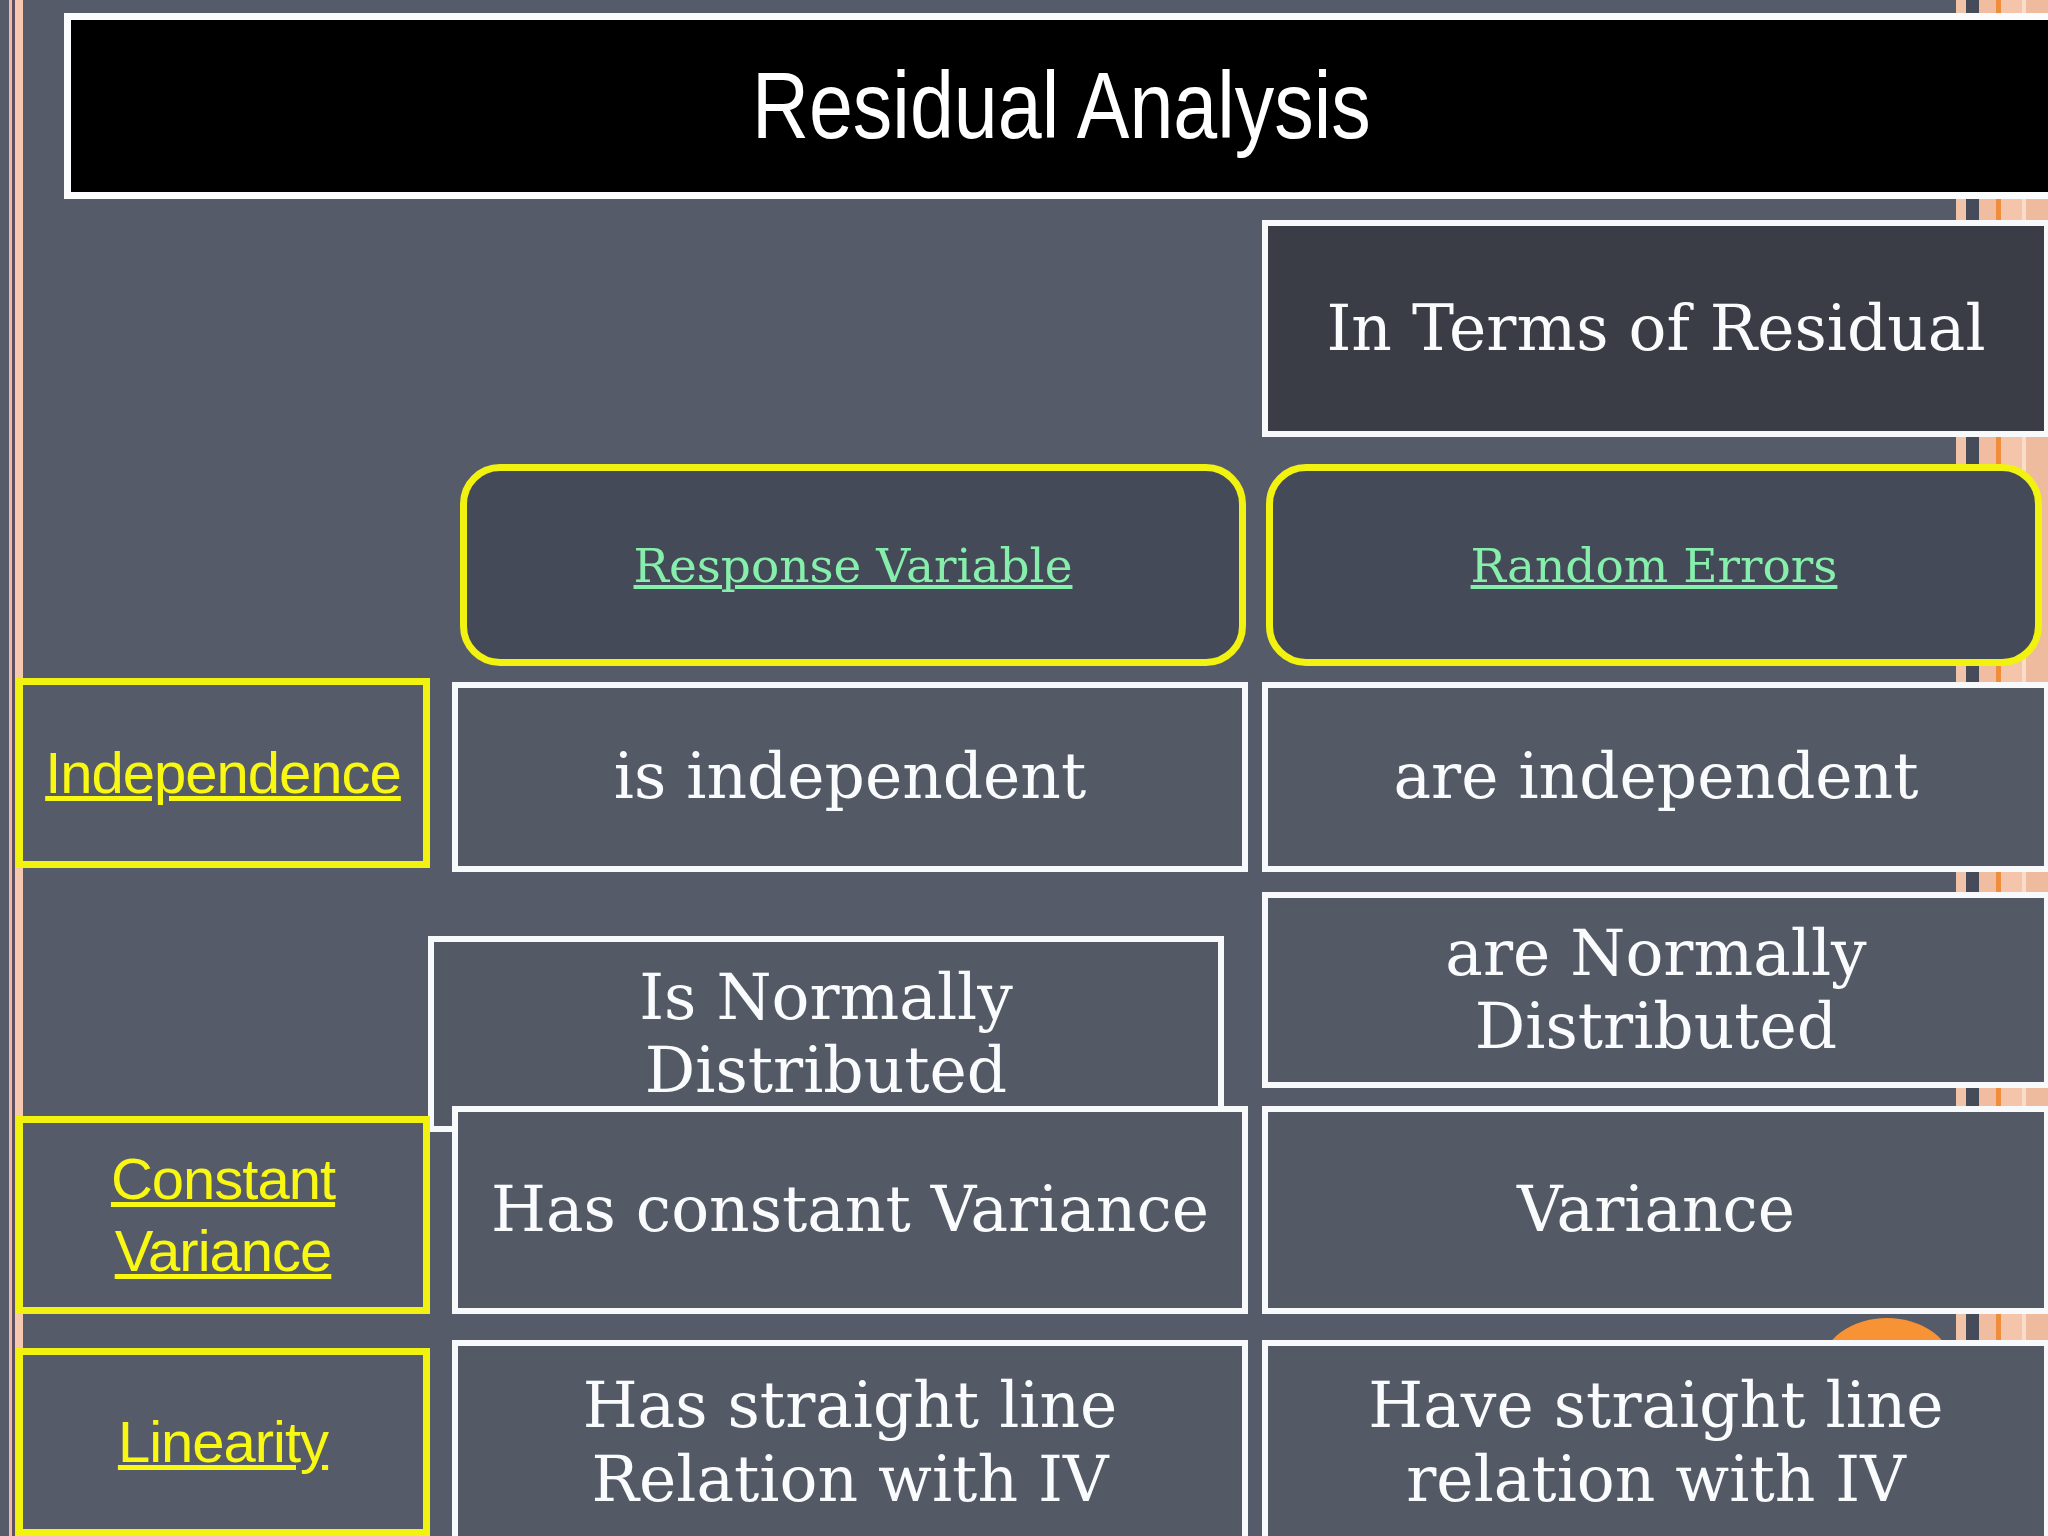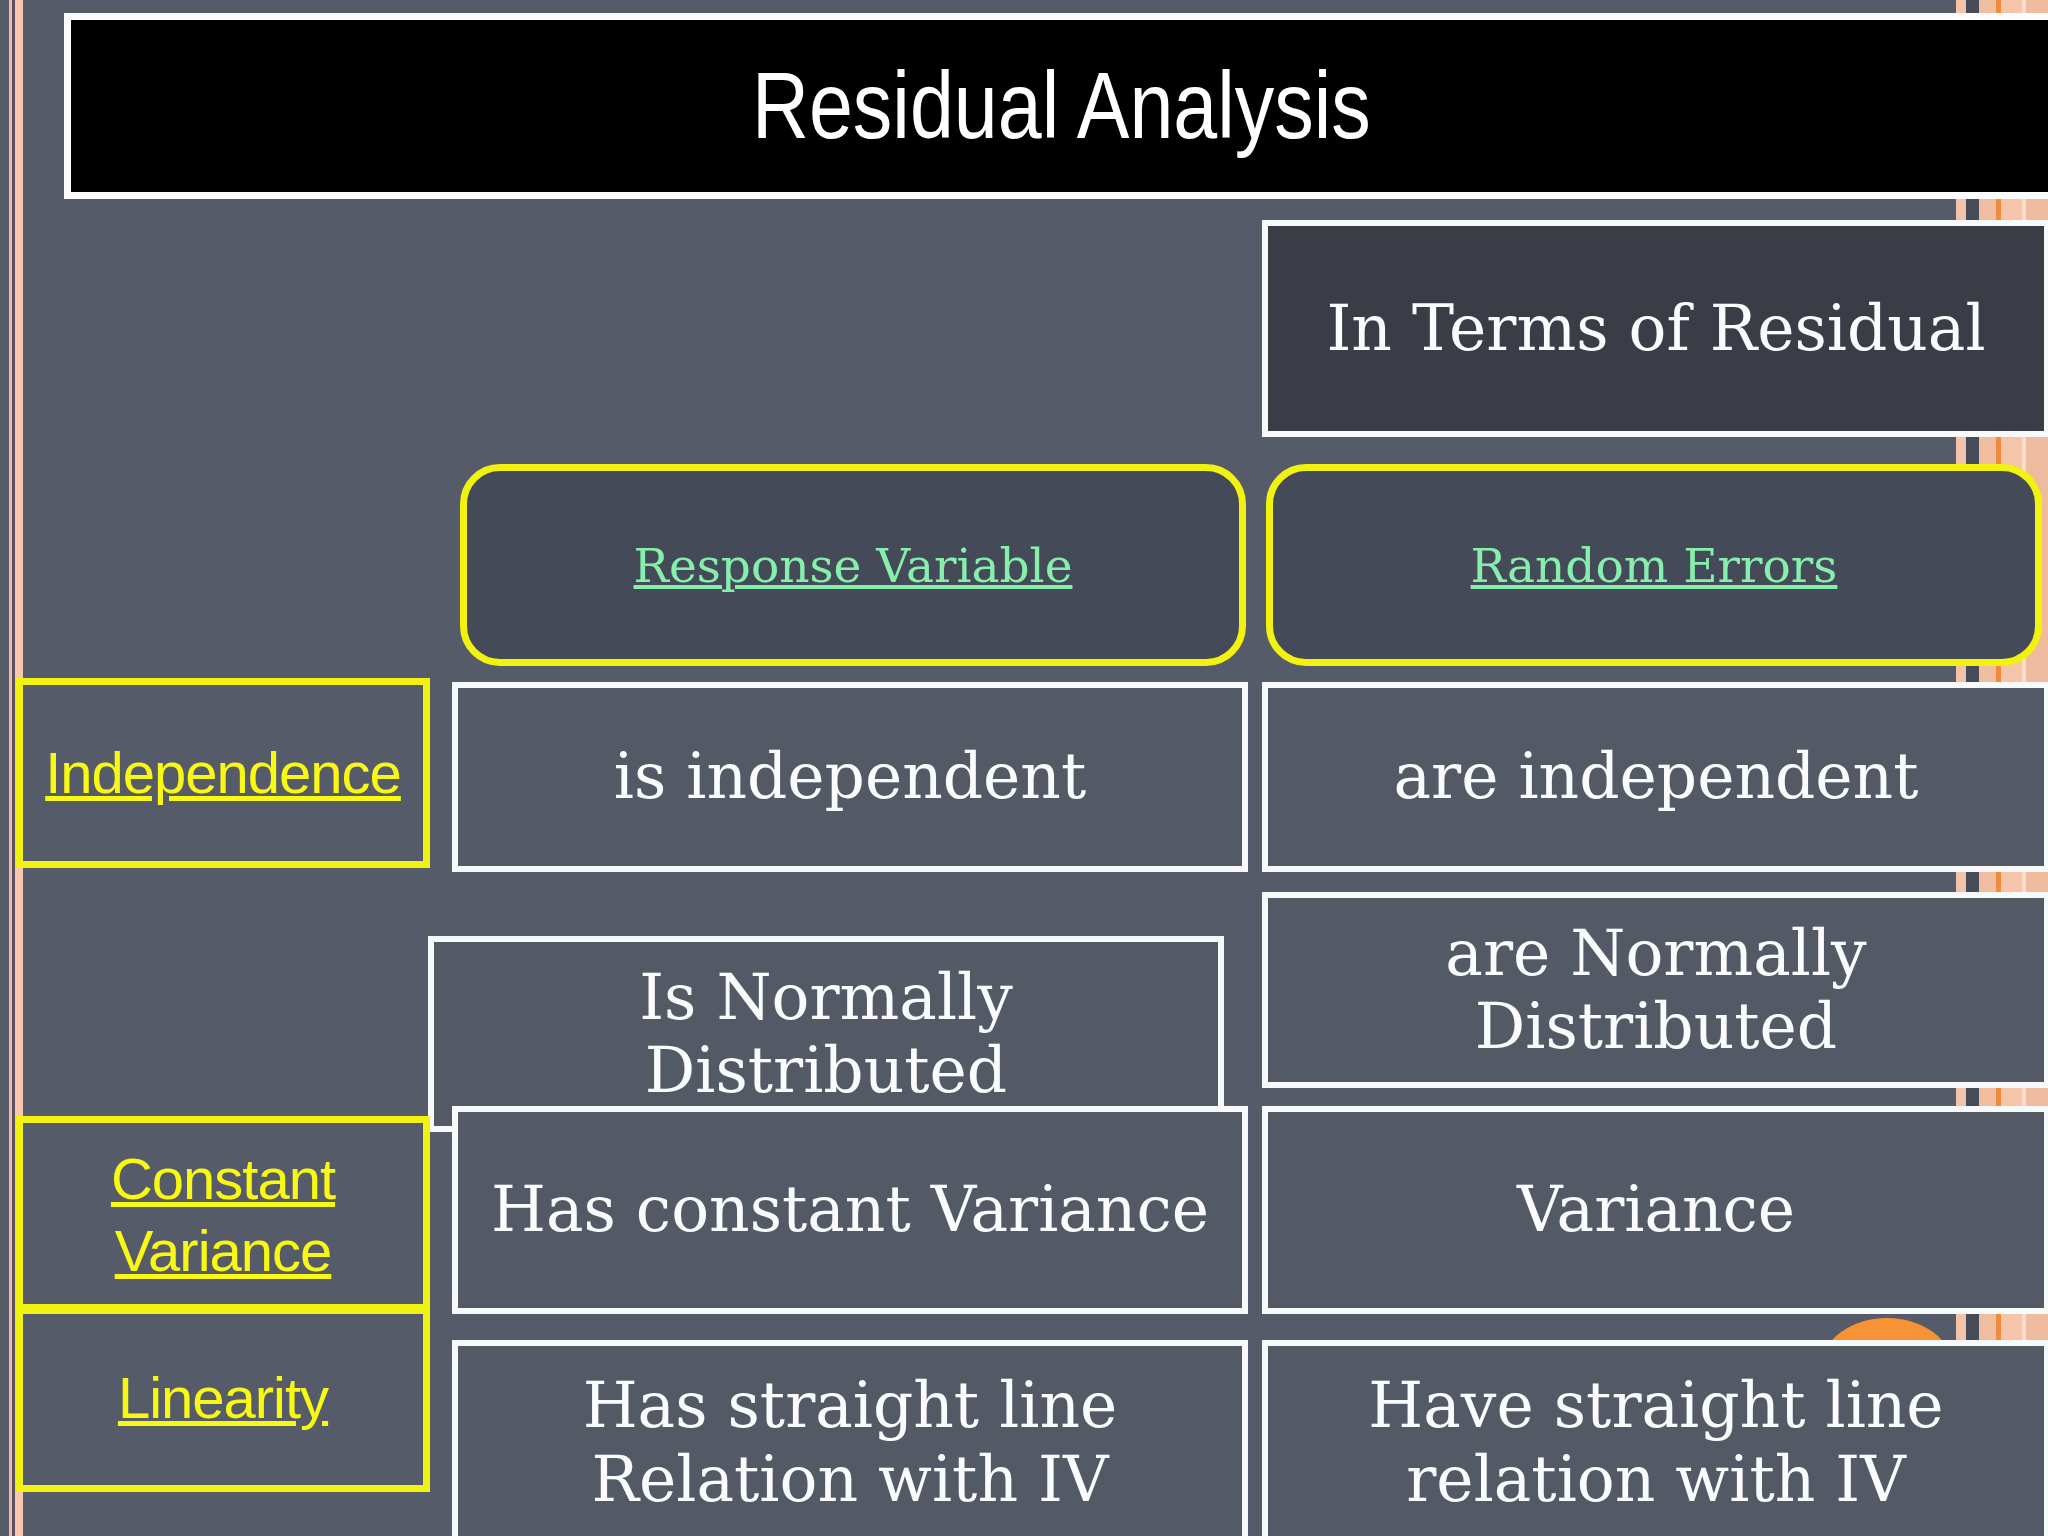--- a/index.html
+++ b/index.html
@@ -89,21 +89,21 @@
     <div class="label-text" style="white-space:normal;max-width:360px;">Constant Variance</div>
   </div>
   <div class="box cell white-border" style="left:452px;top:1106px;width:796px;height:208px;">
     <div class="serif">Has constant Variance</div>
     <div class="serif"></div>
   </div>
   <div class="box cell white-border" style="left:1262px;top:1106px;width:788px;height:208px;">
     <div class="serif">Variance</div>
   </div>
 
-  <div class="box label-box" style="top:1304px;height:188px;justify-content:center;">
+  <div class="box label-box" style="top:1348px;height:188px;justify-content:center;">
     <div class="label-text">Linearity</div>
   </div>
   <div class="box cell white-border" style="left:452px;top:1340px;width:796px;height:205px;">
     <div class="serif">Has straight line</div>
     <div class="serif">Relation with IV</div>
   </div>
   <div class="box cell white-border" style="left:1262px;top:1340px;width:788px;height:205px;">
     <div class="serif">Have straight line</div>
     <div class="serif">relation with IV</div>
   </div>

